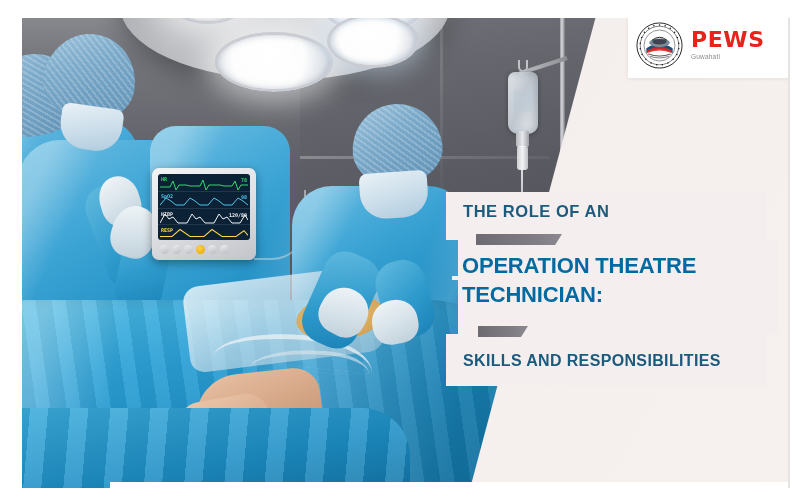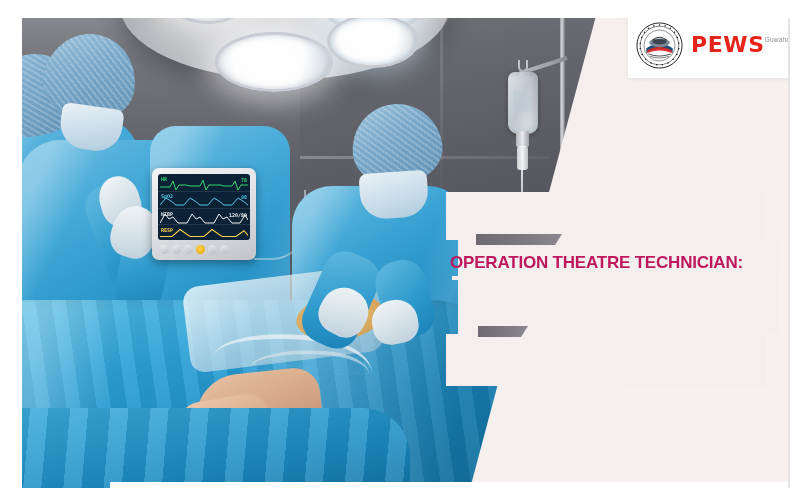--- a/index.html
+++ b/index.html
@@ -259,39 +259,39 @@
   }
   .divider {
     position:absolute; height:11px;
     background:linear-gradient(90deg,#6e6a72 0%,#807d85 70%,#8b8890 100%);
   }
   .divider.d1 { left:476px; top:234px; width:86px;
                 clip-path:polygon(0 0,100% 0,92% 100%,0 100%); }
   .divider.d2 { left:478px; top:326px; width:50px;
                 clip-path:polygon(0 0,100% 0,86% 100%,0 100%); }
   .title {
-    position:absolute; left:450px; top:252px; width:318px;
-    font-size:17px; font-weight:800; line-height:1.30;
-    letter-spacing:-.2px; color:#be185d;
+    position:absolute; left:462px; top:252px; width:318px;
+    font-size:22px; font-weight:800; line-height:1.30;
+    letter-spacing:-.2px; color:#0369a1;
   }
   .subhead {
     position:absolute; left:463px; top:352px;
     font-size:16px; font-weight:700; letter-spacing:.35px;
     color:#1a5b7e;
   }
 
   
   .logo-card {
     position:absolute; left:628px; top:12px; width:164px; height:66px;
     background:#ffffff; display:flex; align-items:center; gap:8px;
     padding:0 10px 0 8px;
     box-shadow:0 1px 4px rgba(0,0,0,.07);
   }
   .seal { width:47px; height:47px; flex:0 0 47px; position:relative; }
-  .logo-text { display:flex; flex-direction:row; justify-content:center; line-height:1; }
+  .logo-text { display:flex; flex-direction:column; justify-content:center; line-height:1; }
   .logo-pews {
     font-size:22px; font-weight:800; color:#e8231c; letter-spacing:.6px;
     font-family:"DejaVu Sans", sans-serif;
   }
   .logo-sub {
     font-size:9.5px; font-weight:700; color:#262626; margin-top:3px;
     letter-spacing:.05px; font-family:"DejaVu Sans", sans-serif;
   }
   .logo-city {
     font-size:6.5px; font-weight:400; color:#8a8a8a; margin-top:3px;
@@ -419,23 +419,25 @@
     <div class="fig arm figD-arm2"></div>
     <div class="fig glove figD-glove2"></div>
   </div>
 
   <div class="right-wash"></div>
   <div class="panel-band band1"></div>
   <div class="panel-band band2"></div>
   <div class="panel-band band3"></div>
   <div class="panel-band band4"></div>
 
+  <div class="kicker">THE ROLE OF AN</div>
   <div class="divider d1"></div>
   <div class="title">OPERATION THEATRE TECHNICIAN:</div>
   <div class="divider d2"></div>
+  <div class="subhead">SKILLS AND RESPONSIBILITIES</div>
 
   <div class="logo-card">
     <div class="seal">
       <svg viewBox="0 0 100 100" width="47" height="47">
         <circle cx="50" cy="50" r="48" fill="#ffffff" stroke="#1a1a1a" stroke-width="2"></circle>
         <circle cx="50" cy="50" r="41" fill="#ffffff" stroke="#1a1a1a" stroke-width="1.2"></circle>
         <circle cx="50" cy="50" r="33" fill="#ffffff" stroke="#1a1a1a" stroke-width="1"></circle>
         <g fill="#1a1a1a">
           <circle cx="50" cy="6.5" r="1.6"></circle>
             <circle cx="62" cy="8.2" r="1.6"></circle>

